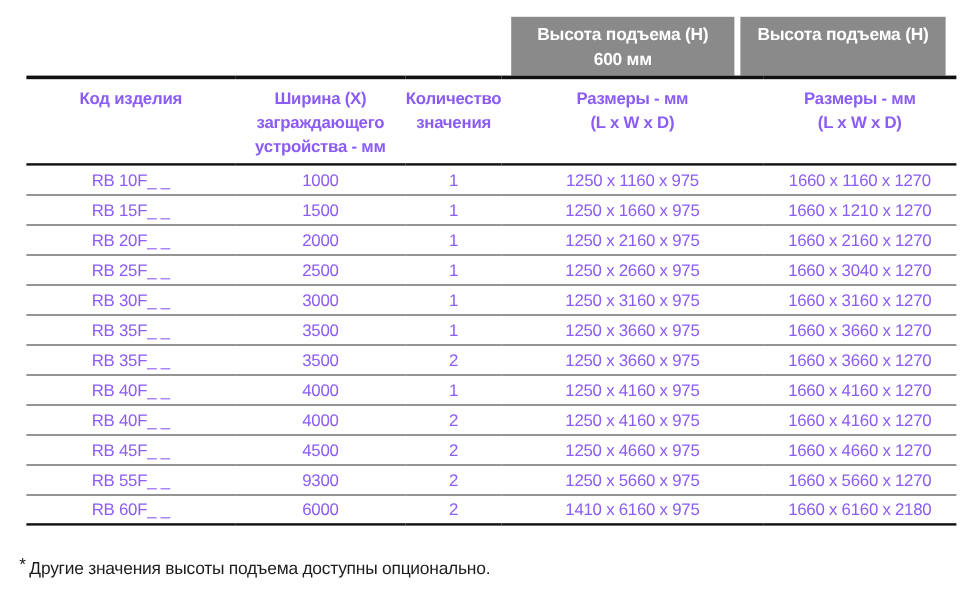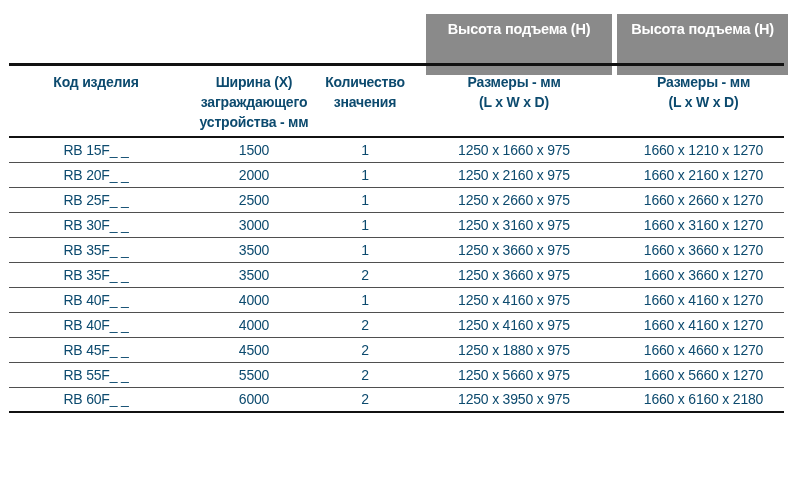--- a/index.html
+++ b/index.html
@@ -12,45 +12,45 @@
     width: 800px;
     height: 500px;
     background: #ffffff;
     overflow: hidden;
     color: #1d1d1d;
   }
   
   .band {
     position: absolute;
     top: 14px;
-    height: 61px;
+    height: 49px;
     background: #8a8a8a;
     color: #ffffff;
     font-weight: bold;
     font-size: 14.5px;
     text-align: center;
     line-height: 21px;
     padding-top: 5px;
     box-sizing: border-box;
     letter-spacing: -0.2px;
   }
   .band-600 { left: 426px; width: 186px; }
   .band-900 { left: 617px; width: 171px; }
   .band .band-line { display: block; }
 
   
   table.spec {
     position: absolute;
-    left: 9px;
+    left: 22px;
     top: 63px;
     width: 775px;
     border-collapse: collapse;
     table-layout: fixed;
     font-size: 14px;
-    color: #0c4a6e;
+    color: #8b5cf6;
     letter-spacing: -0.2px;
   }
   table.spec thead th {
     border-top: 3px solid #111111;
     border-bottom: 2px solid #111111;
     font-weight: bold;
     font-size: 14px;
     text-align: center;
     vertical-align: top;
     padding: 6px 0 4px 0;
@@ -88,20 +88,21 @@
     padding-right: 3px;
   }
 </style>
 </head>
 <body>
 
 <div class="page">
 
   <div class="band band-600">
     <span class="band-line">Высота подъема (H)</span>
+    <span class="band-line">600 мм</span>
   </div>
 
   <div class="band band-900">
     <span class="band-line">Высота подъема (H)</span>
   </div>
 
   <table class="spec">
     <colgroup>
       <col style="width:174px">
       <col style="width:142px">
@@ -128,39 +129,46 @@
           <span>(L x W x D)</span>
         </th>
         <th>
           <span>Размеры - мм</span>
           <span>(L x W x D)</span>
         </th>
       </tr>
     </thead>
     <tbody>
         <tr>
+          <td>RB 10F_ _</td>
+          <td>1000</td>
+          <td>1</td>
+          <td>1250 x 1160 x 975</td>
+          <td>1660 x 1160 x 1270</td>
+        </tr>
+        <tr>
           <td>RB 15F_ _</td>
           <td>1500</td>
           <td>1</td>
           <td>1250 x 1660 x 975</td>
           <td>1660 x 1210 x 1270</td>
         </tr>
         <tr>
           <td>RB 20F_ _</td>
           <td>2000</td>
           <td>1</td>
           <td>1250 x 2160 x 975</td>
           <td>1660 x 2160 x 1270</td>
         </tr>
         <tr>
           <td>RB 25F_ _</td>
           <td>2500</td>
           <td>1</td>
           <td>1250 x 2660 x 975</td>
-          <td>1660 x 2660 x 1270</td>
+          <td>1660 x 3040 x 1270</td>
         </tr>
         <tr>
           <td>RB 30F_ _</td>
           <td>3000</td>
           <td>1</td>
           <td>1250 x 3160 x 975</td>
           <td>1660 x 3160 x 1270</td>
         </tr>
         <tr>
           <td>RB 35F_ _</td>
@@ -187,34 +195,37 @@
           <td>RB 40F_ _</td>
           <td>4000</td>
           <td>2</td>
           <td>1250 x 4160 x 975</td>
           <td>1660 x 4160 x 1270</td>
         </tr>
         <tr>
           <td>RB 45F_ _</td>
           <td>4500</td>
           <td>2</td>
-          <td>1250 x 1880 x 975</td>
+          <td>1250 x 4660 x 975</td>
           <td>1660 x 4660 x 1270</td>
         </tr>
         <tr>
           <td>RB 55F_ _</td>
-          <td>5500</td>
+          <td>9300</td>
           <td>2</td>
           <td>1250 x 5660 x 975</td>
           <td>1660 x 5660 x 1270</td>
         </tr>
         <tr>
           <td>RB 60F_ _</td>
           <td>6000</td>
           <td>2</td>
-          <td>1250 x 3950 x 975</td>
+          <td>1410 x 6160 x 975</td>
           <td>1660 x 6160 x 2180</td>
         </tr>
       </tbody>
   </table>
 
+  <div class="footnote">
+    <span class="marker">*</span><span>Другие значения высоты подъема доступны опционально.</span>
+  </div>
 
 </div>
 
 </body></html>

